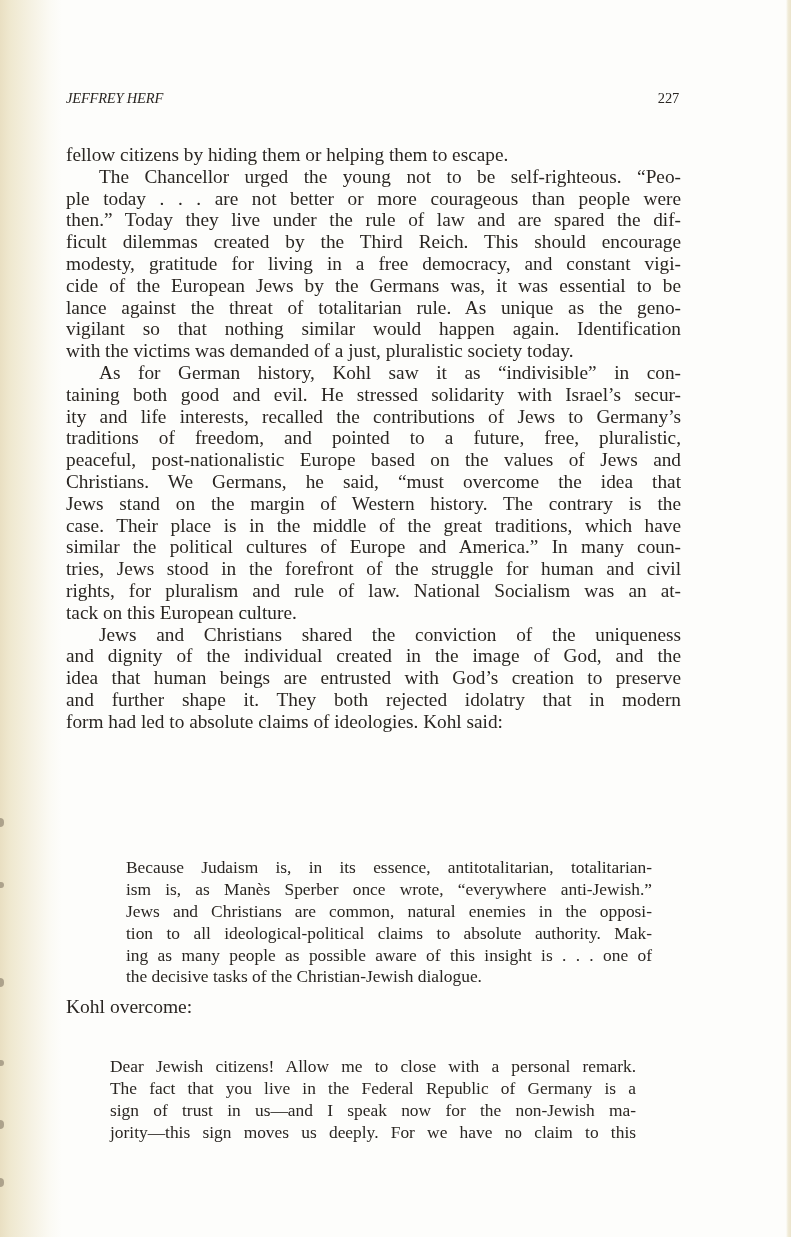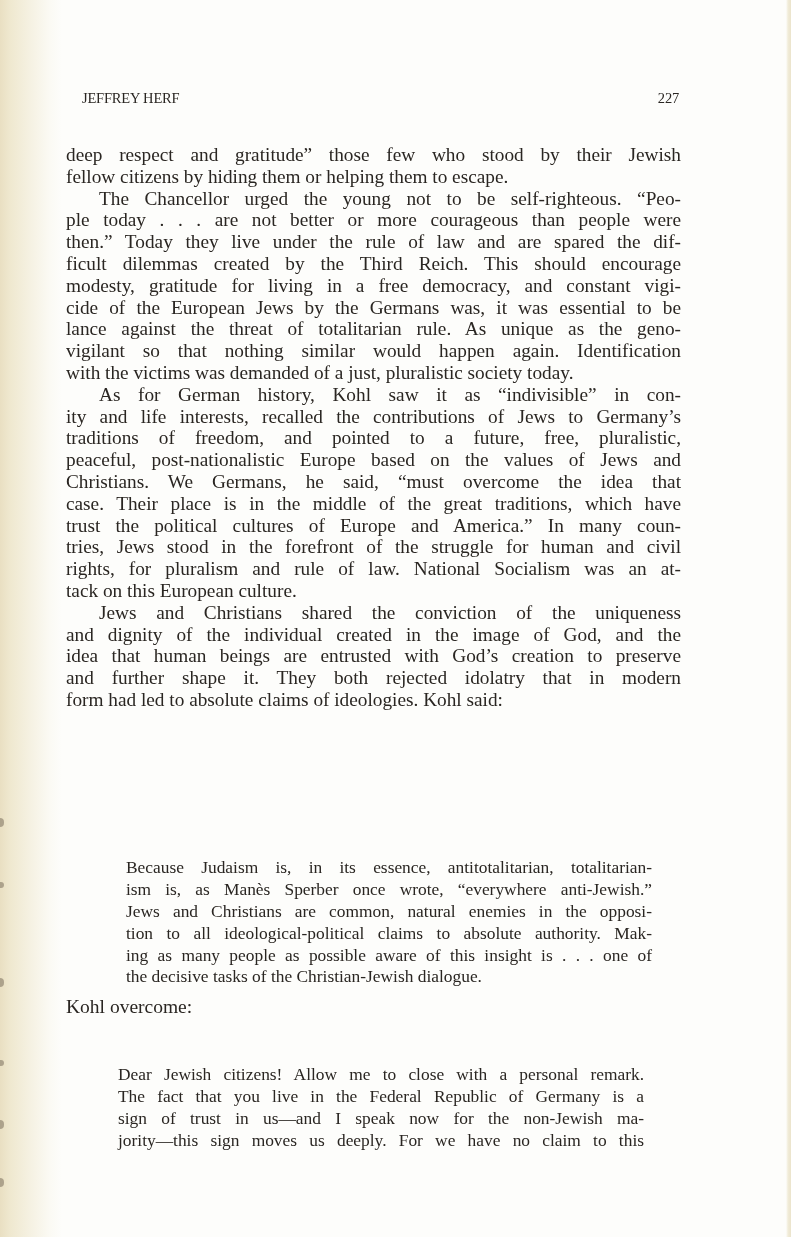--- a/index.html
+++ b/index.html
@@ -19,21 +19,21 @@
   }
   .binding-marks { position: absolute; left: 0; top: 0; width: 8px; height: 1237px; }
   .binding-marks span {
     position: absolute; left: 0; width: 4px; height: 9px; border-radius: 0 4px 4px 0;
     background: #7a6f5c; opacity: .55;
   }
   .running-head {
     position: absolute; left: 66px; top: 90px; width: 615px;
     font-size: 14.5px; letter-spacing: -0.2px; line-height: 16px;
   }
-  .running-head .author { position: absolute; left: 16px; top: 0; }
+  .running-head .author { position: absolute; left: 0; top: 0; font-style: italic; }
   .running-head .folio { position: absolute; right: 2px; top: 0; }
   .body-text {
     position: absolute; left: 66px; top: 144px; width: 615px;
     font-size: 19.3px; line-height: 21.8px;
   }
   .line { display: block; white-space: nowrap; text-align: justify; text-align-last: justify; height: 21.8px; }
   .line.last { text-align-last: left; }
   .line.indent { padding-left: 33px; }
   .block-quote {
     position: absolute; left: 110px; top: 841px; width: 526px;
@@ -59,38 +59,39 @@
   <span style="top:1120px"></span>
   <span style="top:1178px"></span>
 </div>
 
 <header class="running-head">
   <span class="author">JEFFREY HERF</span>
   <span class="folio">227</span>
 </header>
 
 <main class="body-text">
-  <span class="line">deep respect and gratitude” those few who stood by their Jewish</span>
   <span class="line last">fellow citizens by hiding them or helping them to escape.</span>
   <span class="line indent">The Chancellor urged the young not to be self-righteous. “Peo-</span>
   <span class="line">ple today . . . are not better or more courageous than people were</span>
   <span class="line">then.” Today they live under the rule of law and are spared the dif-</span>
   <span class="line">ficult dilemmas created by the Third Reich. This should encourage</span>
   <span class="line">modesty, gratitude for living in a free democracy, and constant vigi-</span>
   <span class="line">cide of the European Jews by the Germans was, it was essential to be</span>
   <span class="line">lance against the threat of totalitarian rule. As unique as the geno-</span>
   <span class="line">vigilant so that nothing similar would happen again. Identification</span>
   <span class="line last">with the victims was demanded of a just, pluralistic society today.</span>
   <span class="line indent">As for German history, Kohl saw it as “indivisible” in con-</span>
+  <span class="line">taining both good and evil. He stressed solidarity with Israel’s secur-</span>
   <span class="line">ity and life interests, recalled the contributions of Jews to Germany’s</span>
   <span class="line">traditions of freedom, and pointed to a future, free, pluralistic,</span>
   <span class="line">peaceful, post-nationalistic Europe based on the values of Jews and</span>
   <span class="line">Christians. We Germans, he said, “must overcome the idea that</span>
+  <span class="line">Jews stand on the margin of Western history. The contrary is the</span>
   <span class="line">case. Their place is in the middle of the great traditions, which have</span>
-  <span class="line">trust the political cultures of Europe and America.” In many coun-</span>
+  <span class="line">similar the political cultures of Europe and America.” In many coun-</span>
   <span class="line">tries, Jews stood in the forefront of the struggle for human and civil</span>
   <span class="line">rights, for pluralism and rule of law. National Socialism was an at-</span>
   <span class="line last">tack on this European culture.</span>
   <span class="line indent">Jews and Christians shared the conviction of the uniqueness</span>
   <span class="line">and dignity of the individual created in the image of God, and the</span>
   <span class="line">idea that human beings are entrusted with God’s creation to preserve</span>
   <span class="line">and further shape it. They both rejected idolatry that in modern</span>
   <span class="line last">form had led to absolute claims of ideologies. Kohl said:</span>
 </main>
 
@@ -98,18 +99,18 @@
   <span class="line">Because Judaism is, in its essence, antitotalitarian, totalitarian-</span>
   <span class="line">ism is, as Manès Sperber once wrote, “everywhere anti-Jewish.”</span>
   <span class="line">Jews and Christians are common, natural enemies in the opposi-</span>
   <span class="line">tion to all ideological-political claims to absolute authority. Mak-</span>
   <span class="line">ing as many people as possible aware of this insight is . . . one of</span>
   <span class="line last">the decisive tasks of the Christian-Jewish dialogue.</span>
 </blockquote>
 
 <p class="kohl-concluded" style="margin:0">Kohl overcome:</p>
 
-<blockquote class="block-quote quote2" style="margin:8px">
+<blockquote class="block-quote quote2" style="margin:0">
   <span class="line">Dear Jewish citizens! Allow me to close with a personal remark.</span>
   <span class="line">The fact that you live in the Federal Republic of Germany is a</span>
   <span class="line">sign of trust in us—and I speak now for the non-Jewish ma-</span>
   <span class="line">jority—this sign moves us deeply. For we have no claim to this</span>
 </blockquote>
 
 </body></html>

